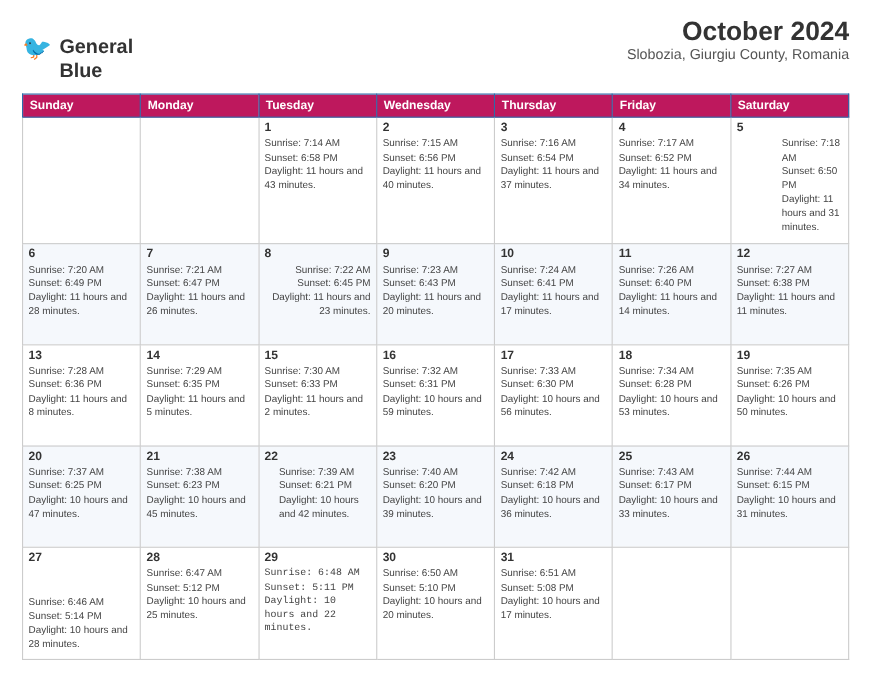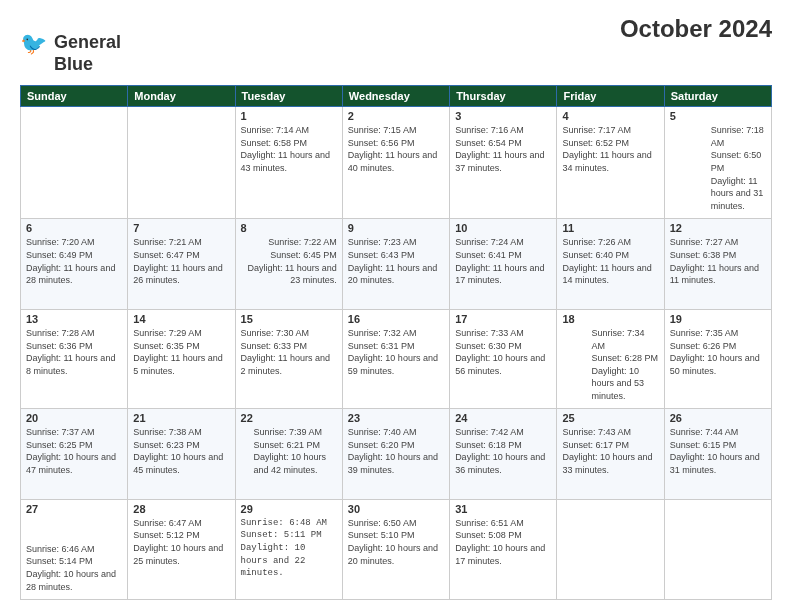--- a/index.html
+++ b/index.html
@@ -90,39 +90,40 @@
     .empty-cell {
       background: #f9f9f9;
     }
     tr:nth-child(even) td {
       background-color: #f5f8fc;
     }
     tr:nth-child(odd) td {
       background-color: #ffffff;
     }
     .calendar thead tr th {
-      background-color: #14532d;
+      background-color: #be185d;
     }
   </style>
 </head>
 <body>
 
 <div class="page">
   <div class="header">
     <div class="logo">
       <svg class="logo-bird" viewBox="0 0 30 30">
         <text x="0" y="20" font-size="22" fill="#3a7abf">🐦</text>
       </svg>
       <div class="logo-text">
         <div>General</div>
         <div>Blue</div>
       </div>
     </div>
     <div class="title-block">
       <div class="month-title">October 2024</div>
+      <div class="subtitle">Slobozia, Giurgiu County, Romania</div>
     </div>
   </div>
 
   <table class="calendar">
     <thead>
       <tr>
       <th>Sunday</th>
           <th>Monday</th>
           <th>Tuesday</th>
           <th>Wednesday</th>
@@ -236,21 +237,21 @@
 Daylight: 10 hours and 59 minutes.</div>
           </td>
           <td>
             <div class="day-number">17</div>
             <div class="day-detail" style="white-space: pre-line;">Sunrise: 7:33 AM
 Sunset: 6:30 PM
 Daylight: 10 hours and 56 minutes.</div>
           </td>
           <td>
             <div class="day-number">18</div>
-            <div class="day-detail" style="white-space: pre-line; margin-left: 29px;">Sunrise: 7:34 AM
+            <div class="day-detail" style="white-space: pre-line;">Sunrise: 7:34 AM
 Sunset: 6:28 PM
 Daylight: 10 hours and 53 minutes.</div>
           </td>
           <td>
             <div class="day-number">19</div>
             <div class="day-detail" style="white-space: pre-line;">Sunrise: 7:35 AM
 Sunset: 6:26 PM
 Daylight: 10 hours and 50 minutes.</div>
           </td>
         </tr>

